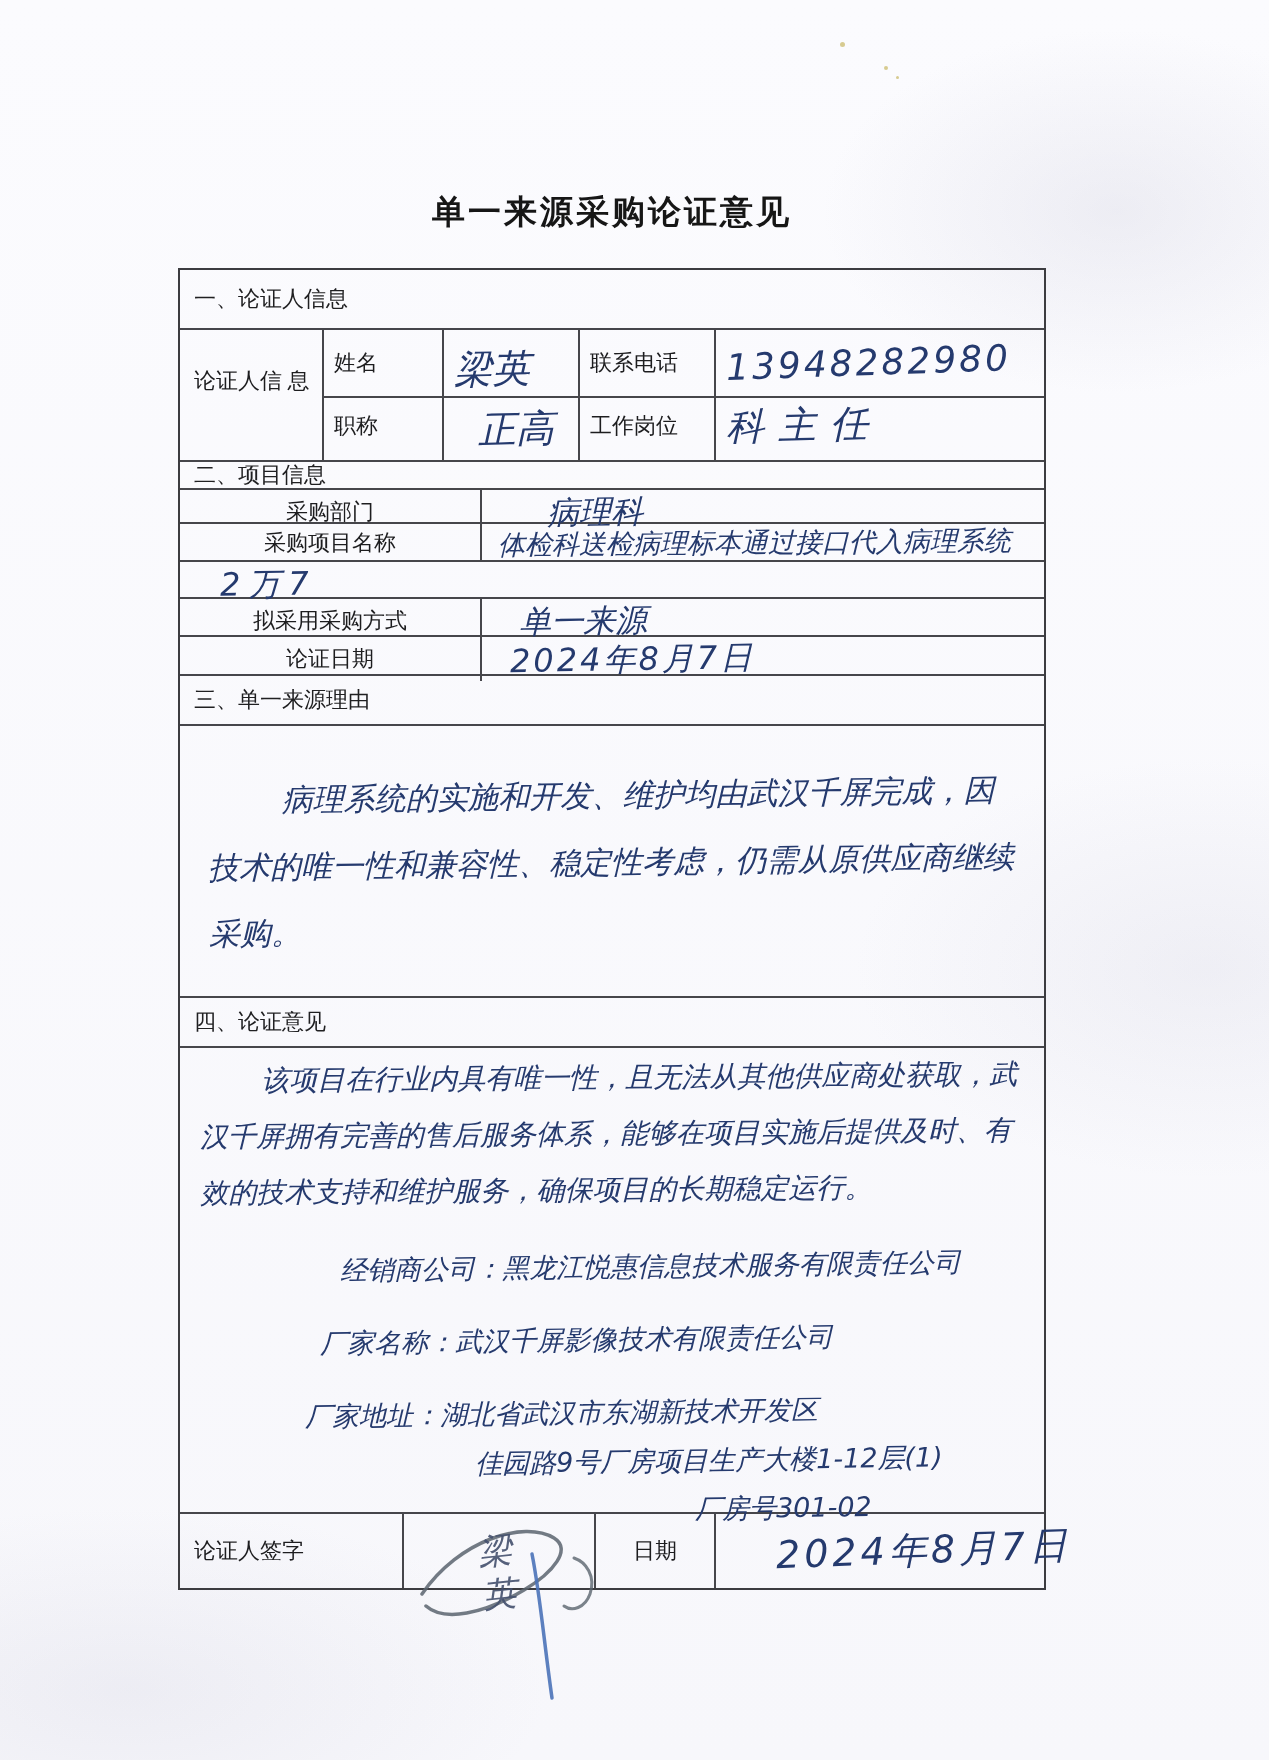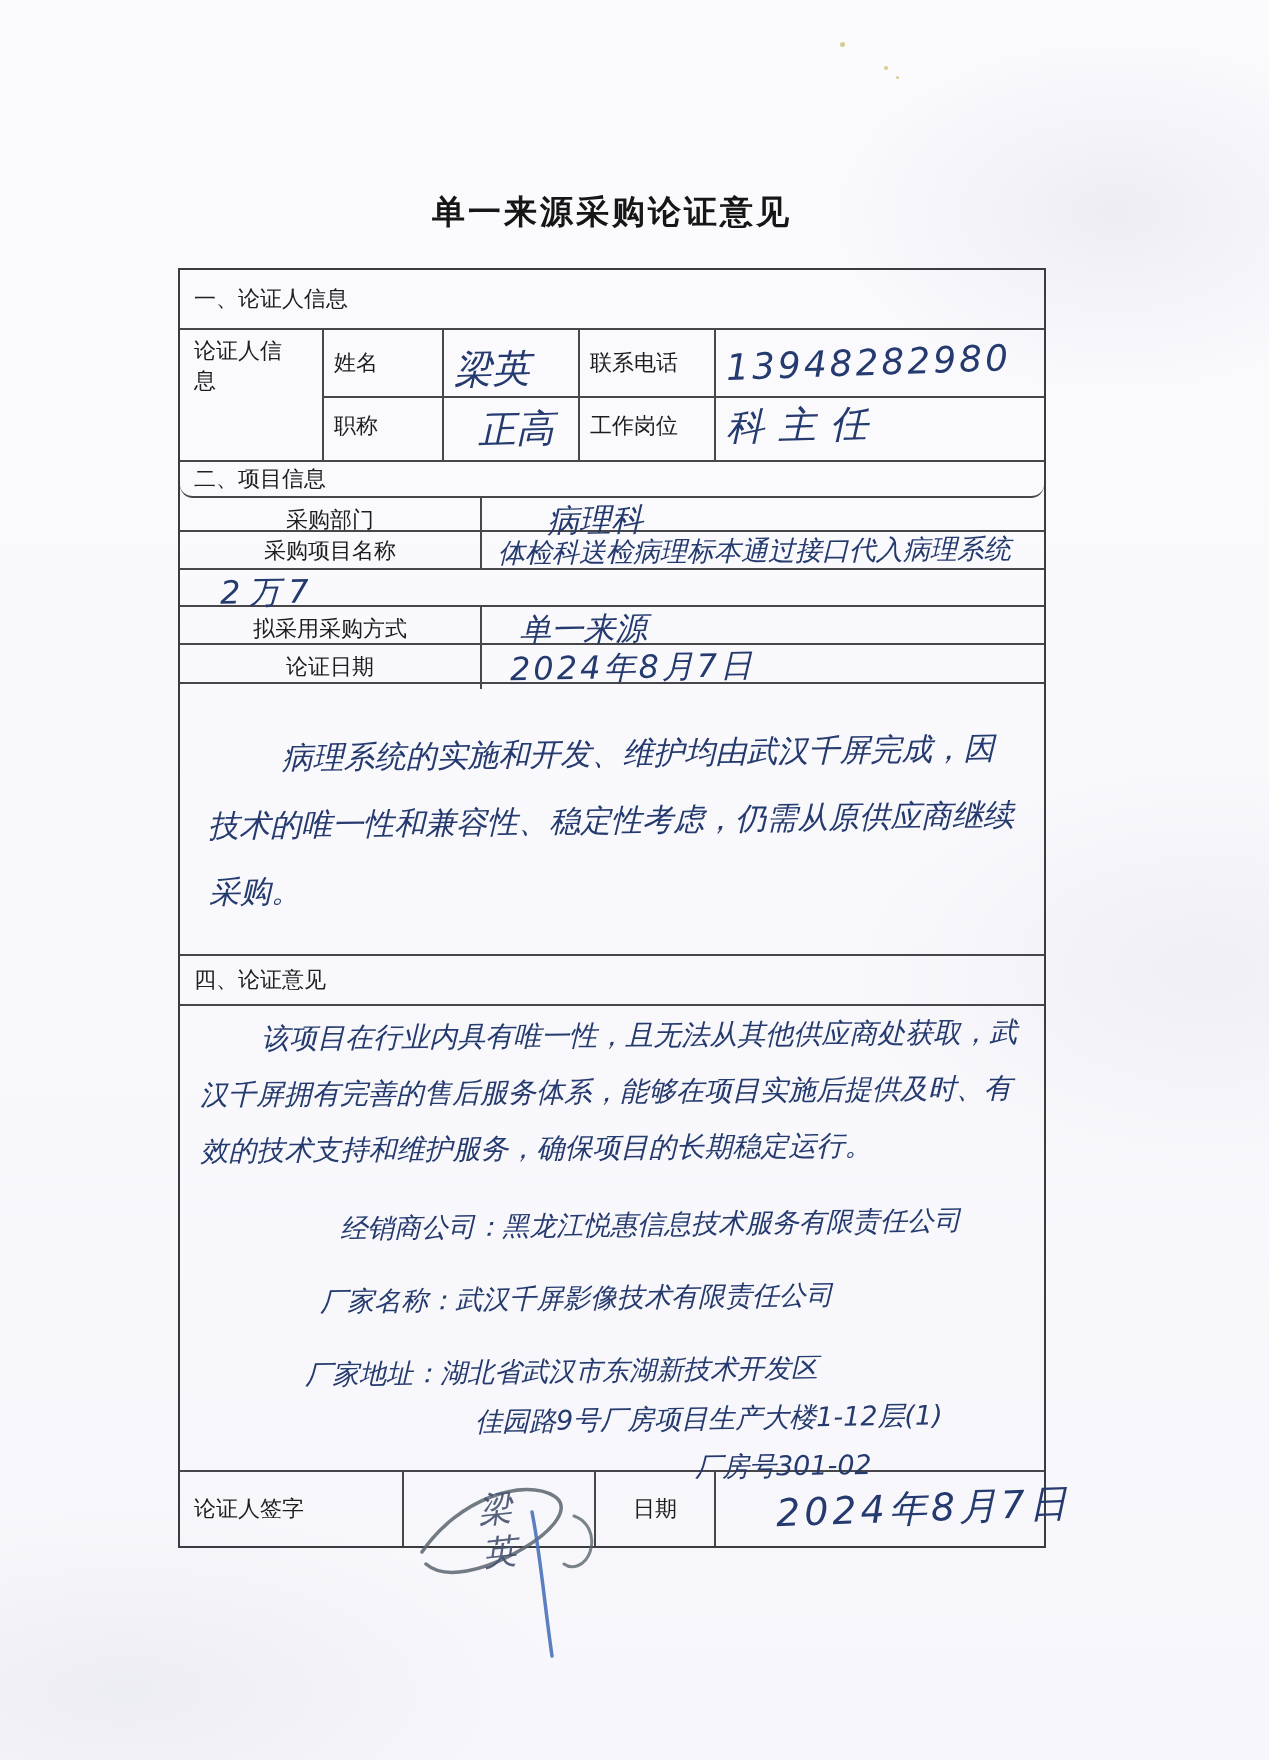--- a/index.html
+++ b/index.html
@@ -94,21 +94,21 @@
   <span class="speck" style="left:884px;top:66px;width:4px;height:4px;"></span>
   <span class="speck" style="left:896px;top:76px;width:3px;height:3px;"></span>
 
   <div class="page-title">单一来源采购论证意见</div>
 
   <div class="form-table">
 
     <div class="sec-header" style="height:60px;">一、论证人信息</div>
 
     <div class="trow" style="grid-template-columns:144px 120px 136px 136px 1fr;height:62px;border-bottom:none;">
-      <div class="cell" style="border-bottom:none;align-items:flex-end;padding-left:14px;font-family:Liberation Mono, monospace;">
+      <div class="cell" style="border-bottom:none;align-items:flex-end;padding-left:14px;">
         <span>论证人信 息</span>
       </div>
       <div class="cell" style="border-bottom:2px solid #46464b;">
         <span>姓名</span>
       </div>
       <div class="cell" style="border-bottom:2px solid #46464b;">
         <span class="hand hw-lg" style="margin-top:14px;">梁英</span>
       </div>
       <div class="cell" style="border-bottom:2px solid #46464b;">
         <span>联系电话</span>
@@ -126,21 +126,21 @@
         <span class="hand hw-lg" style="margin-top:8px;margin-left:24px;">正高</span>
       </div>
       <div class="cell">
         <span>工作岗位</span>
       </div>
       <div class="cell">
         <span class="hand hw-lg nowrap" style="letter-spacing:14px;">科主任</span>
       </div>
     </div>
 
-    <div class="sec-header" style="height:36px;border-radius:13px;">二、项目信息</div>
+    <div class="sec-header" style="height:28px;">二、项目信息</div>
 
     <div class="trow" style="grid-template-columns:302px 1fr;height:34px;">
       <div class="cell label-center">
           <span>采购部门</span>
         </div>
       <div class="cell">
           <span class="hand hw-md nowrap" style="margin-left:55px;">病理科</span>
         </div>
     </div>
     <div class="trow" style="grid-template-columns:302px 1fr;height:38px;">
@@ -166,20 +166,21 @@
     </div>
     <div class="trow" style="grid-template-columns:302px 1fr;height:39px;">
       <div class="cell label-center">
           <span>论证日期</span>
         </div>
       <div class="cell">
           <span class="hand hw-md nowrap" style="margin-left:18px;letter-spacing:3px;">2024年8月7日</span>
         </div>
     </div>
 
+    <div class="sec-header" style="height:50px;">三、单一来源理由</div>
 
     <div class="trow" style="grid-template-columns:1fr;height:272px;">
       <div class="cell reason-cell">
         <div class="hand reason-text">病理系统的实施和开发、维护均由武汉千屏完成，因技术的唯一性和兼容性、稳定性考虑，仍需从原供应商继续采购。</div>
       </div>
     </div>
 
     <div class="sec-header" style="height:50px;">四、论证意见</div>
 
     <div class="trow" style="grid-template-columns:1fr;height:466px;">

